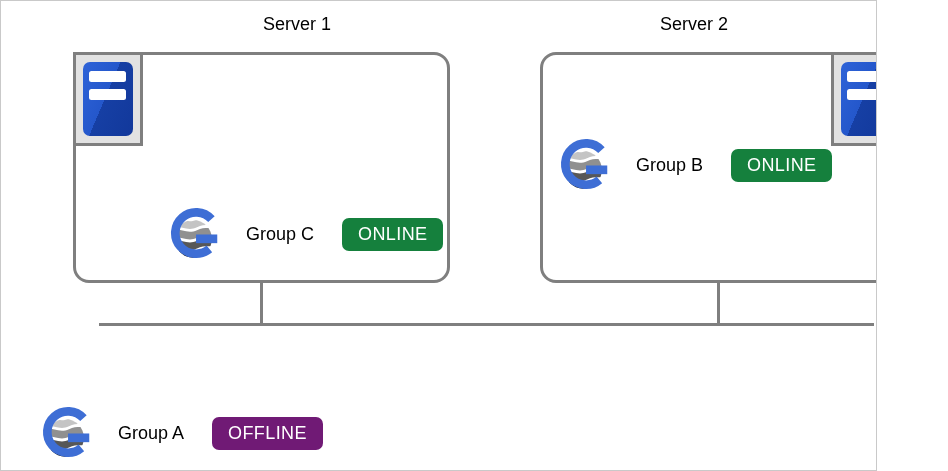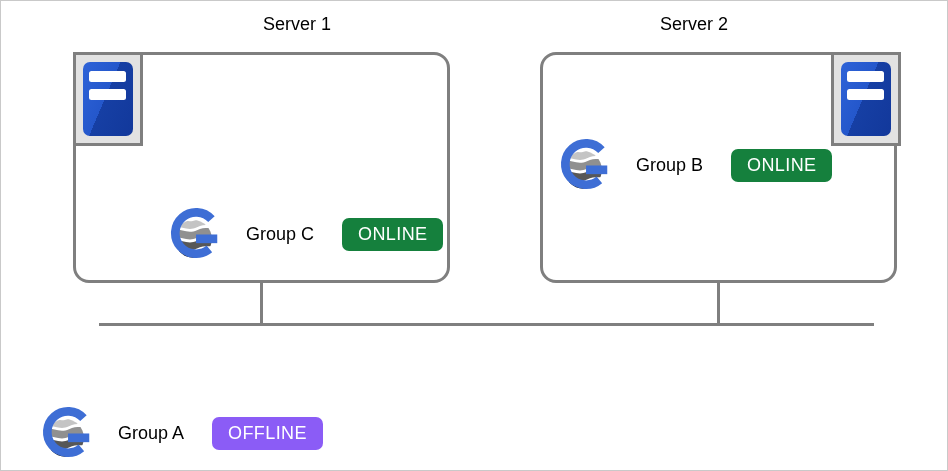--- a/index.html
+++ b/index.html
@@ -1,21 +1,21 @@
 <!DOCTYPE html>
 <html><head>
 <meta charset="utf-8">
 <style>
   * { box-sizing: border-box; }
   html, body { margin: 0; padding: 0; background: #fff; }
   body { font-family: "Liberation Sans", "DejaVu Sans", sans-serif; }
 
   .canvas {
     position: relative;
-    width: 948px;
+    width: 877px;
     height: 471px;
     background: #ffffff;
     border: 1px solid #c9c9c9;
     overflow: hidden;
   }
 
   .server-title {
     position: absolute;
     top: 13px;
     transform: translateX(-50%);
@@ -109,21 +109,21 @@
   .status-badge {
     margin-left: 6px;
     font-size: 18px;
     letter-spacing: 0.4px;
     color: #ffffff;
     padding: 6px 16px;
     border-radius: 7px;
     white-space: nowrap;
   }
   .status-badge.online  { background: #15803d; text-align: right; }
-  .status-badge.offline { background: #8b5cf6; }
+  .status-badge.offline { background: #701a75; }
 </style>
 </head>
 <body>
 
 <svg width="0" height="0" style="position:absolute">
   <defs>
     <g id="grp-logo">
       <clipPath id="sphere-clip">
           <circle cx="24" cy="33" r="19.5"></circle>
         </clipPath>

